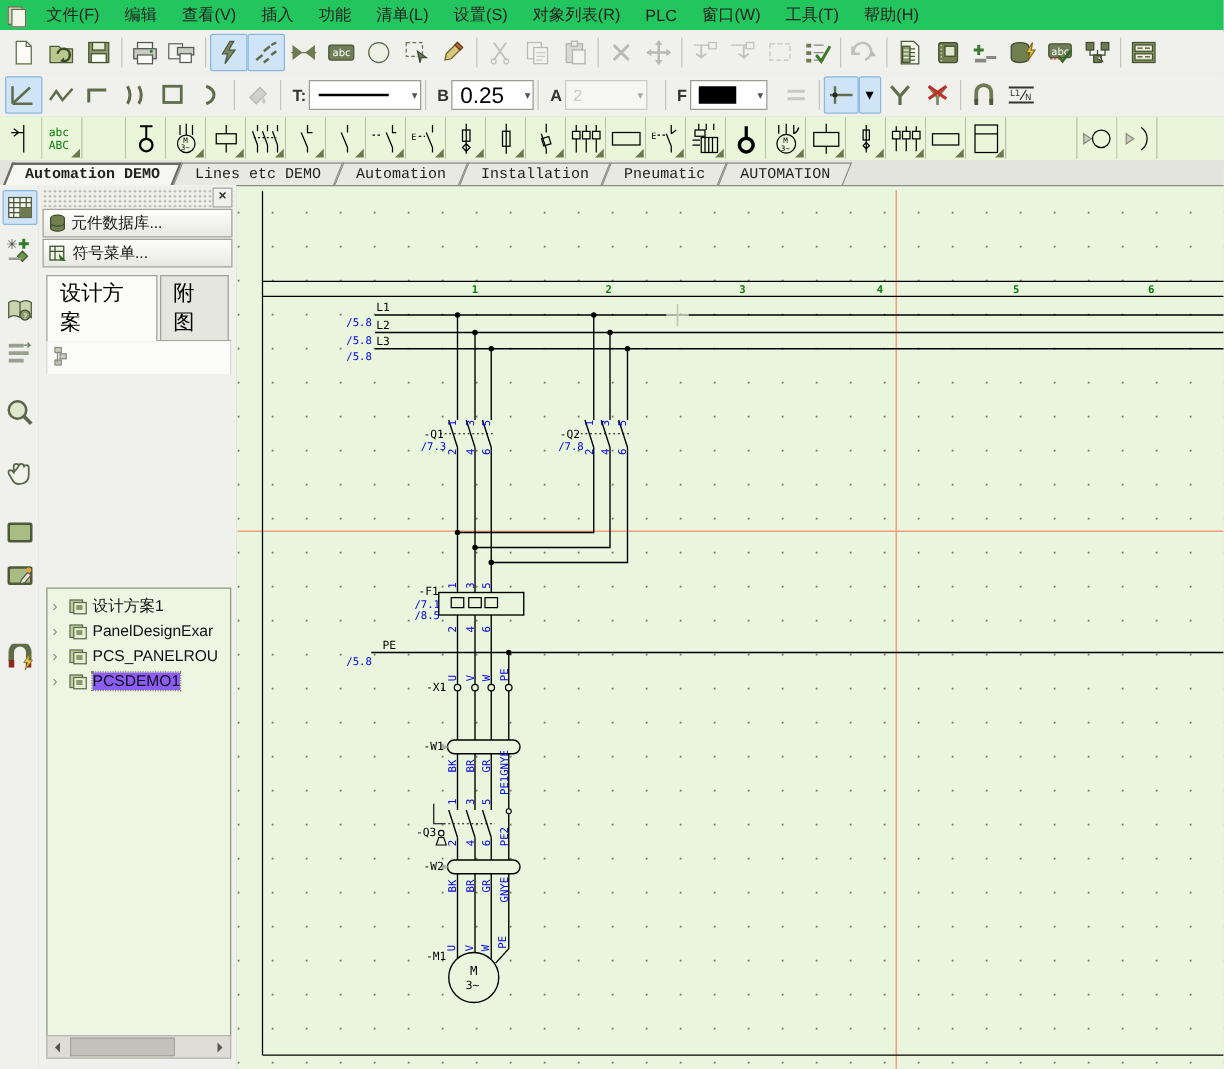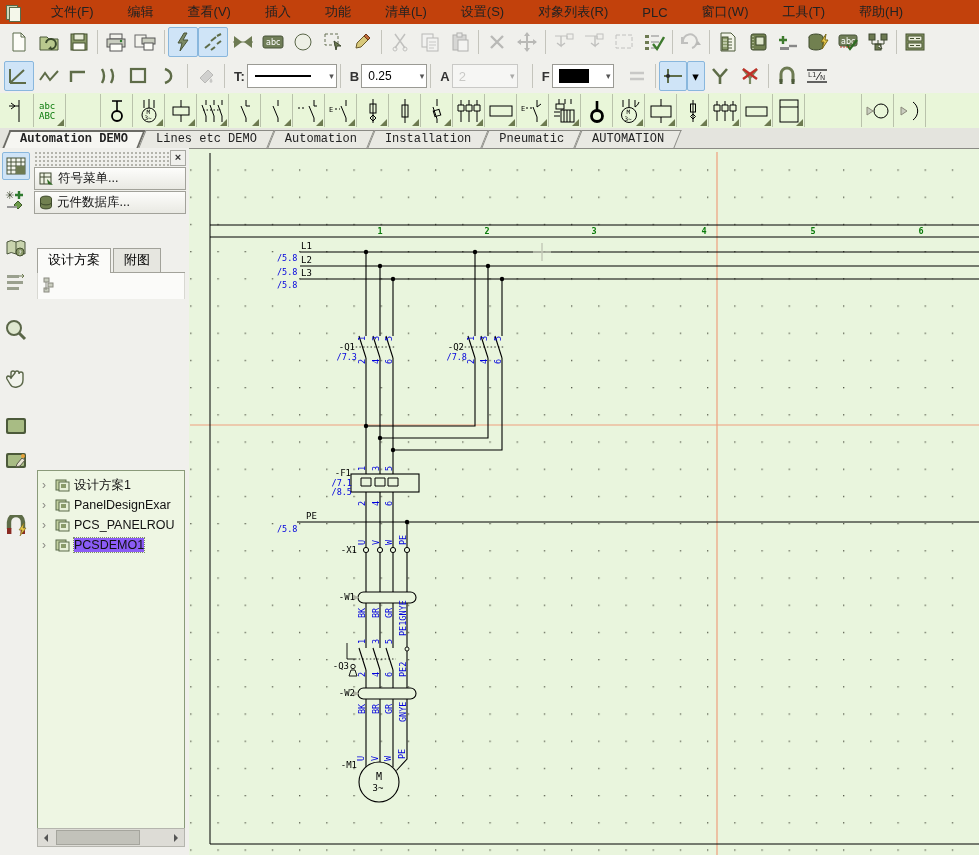--- a/index.html
+++ b/index.html
@@ -2,22 +2,22 @@
 <html><head>
 <meta charset="utf-8">
 <style>
   html,body{margin:0;padding:0;}
   body{width:979px;height:855px;overflow:hidden;background:#ececea;
        font-family:"Liberation Sans","DejaVu Sans",sans-serif;font-size:13px;
        -webkit-font-smoothing:antialiased;}
   #app{position:relative;width:979px;height:855px;background:#ececea;}
 
   
-  .menubar{position:absolute;left:0;top:0;width:100%;height:24px;background:#c2410c;
-           border-bottom:1px solid #0f172a;display:flex;align-items:center;gap:16px;}
+  .menubar{position:absolute;left:0;top:0;width:100%;height:24px;background:#22c55e;
+           border-bottom:1px solid #0f172a;display:flex;align-items:center;gap:2px;}
   .appico{width:16px;height:16px;margin:0 6px 0 4px;position:relative;}
   .appico .p1{position:absolute;left:2px;top:1px;width:10px;height:13px;background:#cfd8b8;border:1px solid #5a6b4a;}
   .appico .p2{position:absolute;left:5px;top:3px;width:10px;height:13px;background:#f4f7ea;border:1px solid #5a6b4a;}
   .menu-item{padding:3px 9px;color:#222;cursor:default;}
 
   
   .tb{position:absolute;left:0;width:100%;background:#f0f0ec;display:flex;align-items:center;}
   .tb1{top:24px;height:35px;border-bottom:1px solid #dcdcd6;padding-left:4px;}
   .tb2{top:59px;height:34px;border-bottom:1px solid #c9c9c2;padding-left:4px;}
   .tbtn{width:28px;height:28px;display:flex;align-items:center;justify-content:center;border:1px solid transparent;border-radius:2px;flex:none;}
@@ -58,21 +58,21 @@
   
   .dock{position:absolute;left:31px;top:0;width:158px;height:707px;background:#f0f0ec;border-right:2px solid #b9b9b2;}
   .dock-head{position:relative;height:16px;margin:2px 2px 0 2px;
      background-image:radial-gradient(#b4b4ac 32%,transparent 33%);background-size:4px 4px;background-position:1px 5px;}
   .dock-close{position:absolute;right:1px;top:0px;width:14px;height:14px;background:#f0f0ec;
      border:1px solid #a8a8a2;font-size:11px;line-height:12px;text-align:center;color:#333;font-weight:bold;}
   .dock-btn{margin:1px 3px;height:21px;border:1px solid #a2a29a;background:linear-gradient(#fdfdfb,#e9e9e3);
      display:flex;align-items:center;padding:0 4px;gap:4px;font-size:12.5px;color:#111;}
   .dock-btn svg{flex:none;}
   .ptabs{display:flex;margin:36px 4px 0 6px;height:22px;border-bottom:1px solid #a2a29a;align-items:flex-end;}
-  .ptab{padding:2px 10px 3px 10px;font-size:13px;border:1px solid #a2a29a;border-bottom:none;background:#e6e6e0;margin-right:2px;}
+  .ptab{padding:2px 10px 3px 10px;font-size:17px;border:1px solid #a2a29a;border-bottom:none;background:#e6e6e0;margin-right:2px;}
   .ptab.active{background:#fbfbf9;font-weight:normal;position:relative;top:1px;padding-bottom:4px;}
   .minibar{height:26px;background:#fbfbf9;margin:0 4px 0 6px;display:flex;align-items:center;padding-left:4px;border-left:1px solid #d8d8d2;border-right:1px solid #d8d8d2;}
   .tree{position:absolute;left:6px;right:4px;top:322px;bottom:26px;background:#eef6e3;border:1px solid #8a9a7a;overflow:hidden;padding-top:4px;}
   .trow{display:flex;align-items:center;height:20px;padding-left:4px;gap:3px;font-size:12.5px;color:#111;white-space:nowrap;}
   .trow .exp{color:#8a8a84;width:10px;font-size:12px;}
   .trow.sel .tlabel{background:#8b5cf6;outline:1px dotted #7a8a64;}
   .hscroll{position:absolute;left:6px;right:4px;bottom:8px;height:17px;background:#dddcd6;border:1px solid #b5b5ae;display:flex;align-items:center;}
   .sarr{width:15px;height:15px;display:flex;align-items:center;justify-content:center;}
   .sarr:before{content:"";border:4px solid transparent;}
   .sarr.l:before{border-right-color:#555;margin-right:3px;}
@@ -374,21 +374,21 @@
     <span class="lbl">T:</span>
     <div class="ddl" style="width:80px">
       <svg width="58" height="6">
           <path d="M1,3 h56" stroke="#000" stroke-width="2"></path>
         </svg>
         <span class="car">▾</span>
       </div>
     <div class="vsep"></div>
     <span class="lbl">B</span>
     <div class="ddl" style="width:56px">
-      <span style="font-size:12px">0.25</span>
+      <span style="font-size:18px">0.25</span>
         <span class="car">▾</span>
       </div>
     <div class="vsep"></div>
     <span class="lbl">A</span>
     <div class="ddl dis" style="width:56px">
       <span class="dim" style="font-size:13px">2</span>
         <span class="car">▾</span>
       </div>
     <div class="vsep" style="margin-left:14px"></div>
     <span class="lbl">F</span>
@@ -720,34 +720,34 @@
             <polygon points="19,8 14,15 17,15 15,21 21,13 18,13" fill="#e8c84a" stroke="#7a6a1a" stroke-width=".6"></polygon>
           </svg>
         </div>
     </div>
 
     <div class="dock">
       <div class="dock-head">
         <div class="dock-close">×</div>
       </div>
       <div class="dock-btn">
+        <svg width="14" height="15">
+            <ellipse cx="7" cy="3.5" rx="5.5" ry="2.4" fill="#718050" stroke="#3e4a2c"></ellipse>
+            <path d="M1.5,3.5 v8 a5.5,2.4 0 0 0 11,0 v-8" fill="#718050" stroke="#3e4a2c"></path>
+            <path d="M1.5,7.5 a5.5,2.4 0 0 0 11,0" fill="none" stroke="#3e4a2c"></path>
+          </svg>
+        <span>元件数据库...</span>
+        </div>
+      <div class="dock-btn">
         <svg width="15" height="14">
             <rect x="1" y="1" width="11" height="11" fill="#eef2e2" stroke="#3e4830"></rect>
             <path d="M1,5 h11 M5,1 v11" stroke="#3e4830"></path>
             <path d="M8,7 l6,6 l-5,-1 z" fill="#2e6a22"></path>
           </svg>
         <span>符号菜单...</span>
-        </div>
-      <div class="dock-btn">
-        <svg width="14" height="15">
-            <ellipse cx="7" cy="3.5" rx="5.5" ry="2.4" fill="#718050" stroke="#3e4a2c"></ellipse>
-            <path d="M1.5,3.5 v8 a5.5,2.4 0 0 0 11,0 v-8" fill="#718050" stroke="#3e4a2c"></path>
-            <path d="M1.5,7.5 a5.5,2.4 0 0 0 11,0" fill="none" stroke="#3e4a2c"></path>
-          </svg>
-        <span>元件数据库...</span>
         </div>
 
       <div class="ptabs">
         <div class="ptab active">设计方案</div>
         <div class="ptab">附图</div>
       </div>
       <div class="minibar">
         <div>
           <svg width="16" height="16">
               <g fill="none" stroke="#8a8a80">

